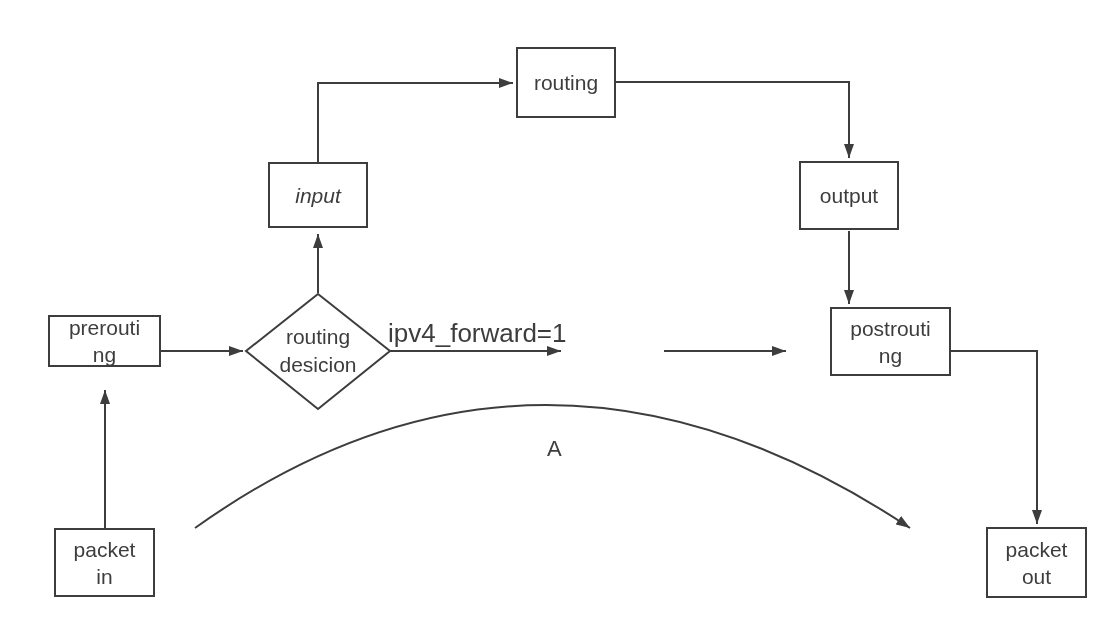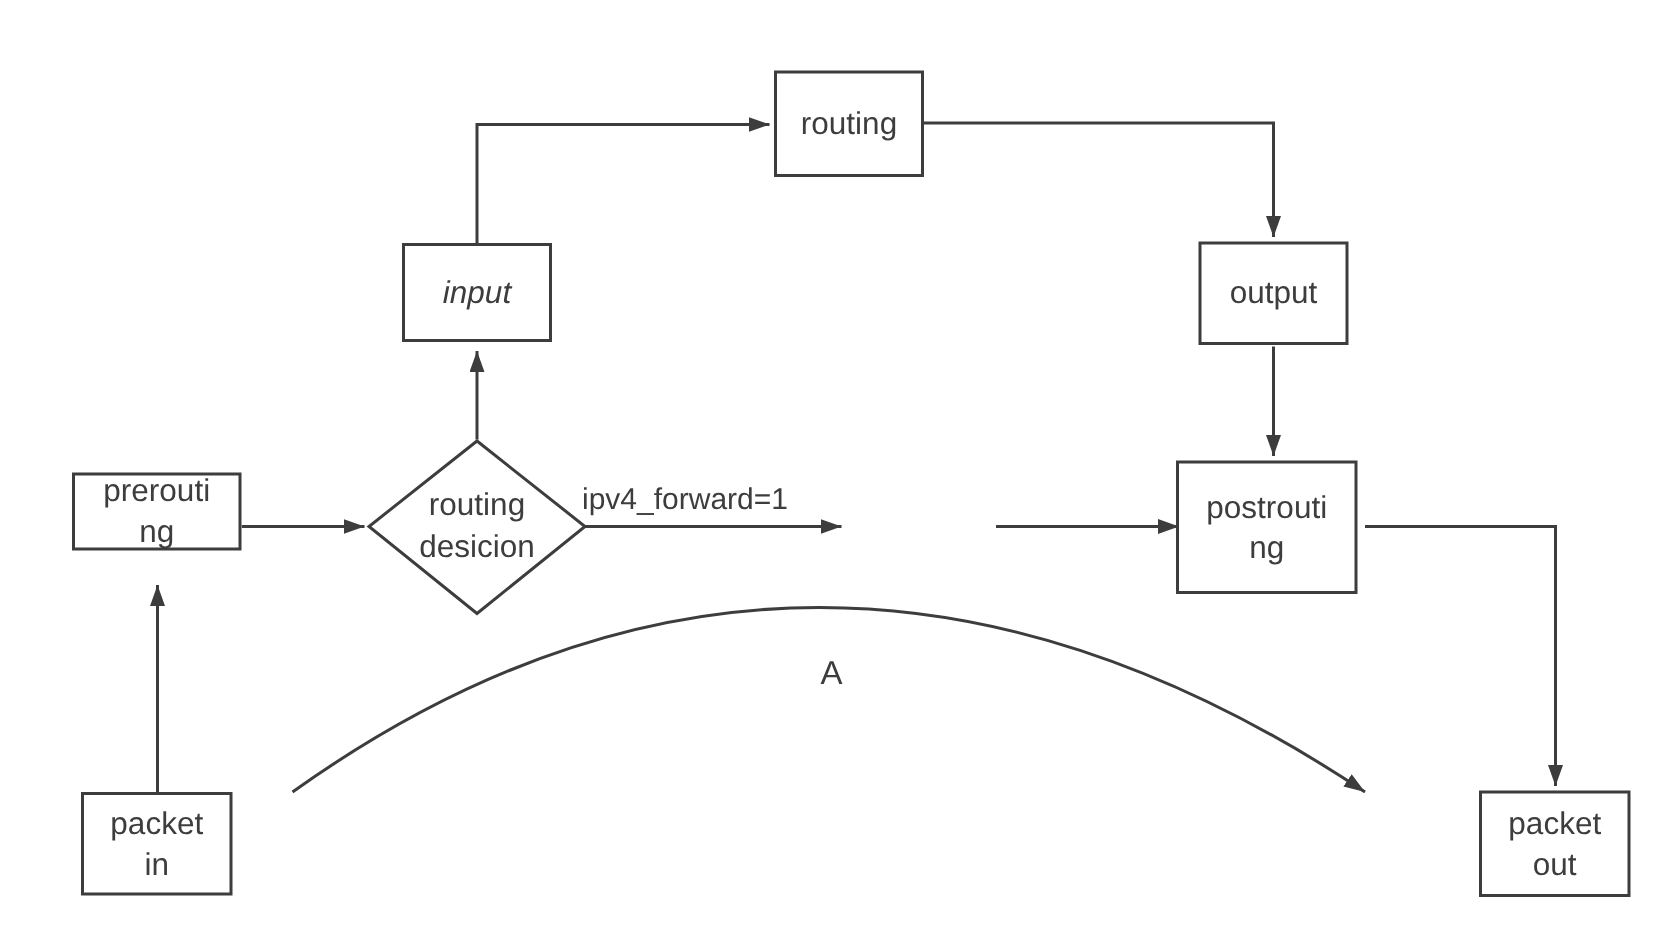--- a/index.html
+++ b/index.html
@@ -63,33 +63,33 @@
     justify-content: center;
     text-align: center;
     white-space: pre-line;
     font-size: 21px;
     line-height: 28px;
     background: transparent;
   }
   .edge-label {
     position: absolute;
     color: var(--text);
-    font-size: 20px;
+    font-size: 26px;
     line-height: 25px;
     white-space: nowrap;
     background: transparent;
   }
   
   .n-prerouting   { left: 48px;  top: 315px; width: 113px; height: 52px; }
   .n-packet-in    { left: 54px;  top: 528px; width: 101px; height: 69px; }
   .n-input        { left: 268px; top: 162px; width: 100px; height: 66px; font-style: italic; }
   .n-routing      { left: 516px; top: 47px;  width: 100px; height: 71px; }
   .n-forward      { left: 564px; top: 315px; width: 100px; height: 72px; }
   .n-output       { left: 799px; top: 161px; width: 100px; height: 69px; }
-  .n-postrouting  { left: 784px; top: 307px; width: 121px; height: 89px; }
+  .n-postrouting  { left: 830px; top: 307px; width: 121px; height: 69px; }
   .n-packet-out   { left: 986px; top: 527px; width: 101px; height: 71px; }
   .n-routing-decision-label { left: 250px; top: 323px; width: 136px; height: 56px; }
   .l-forward-condition { left: 388px; top: 321px; }
   .l-bypass { left: 547px; top: 436px; font-size: 22px; }
 </style>
 </head>
 <body>
 
 <div class="canvas">
 

